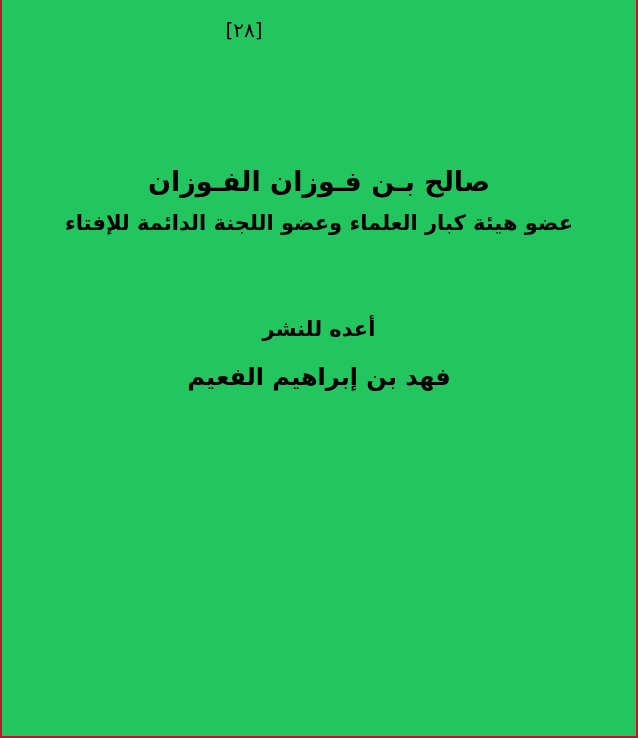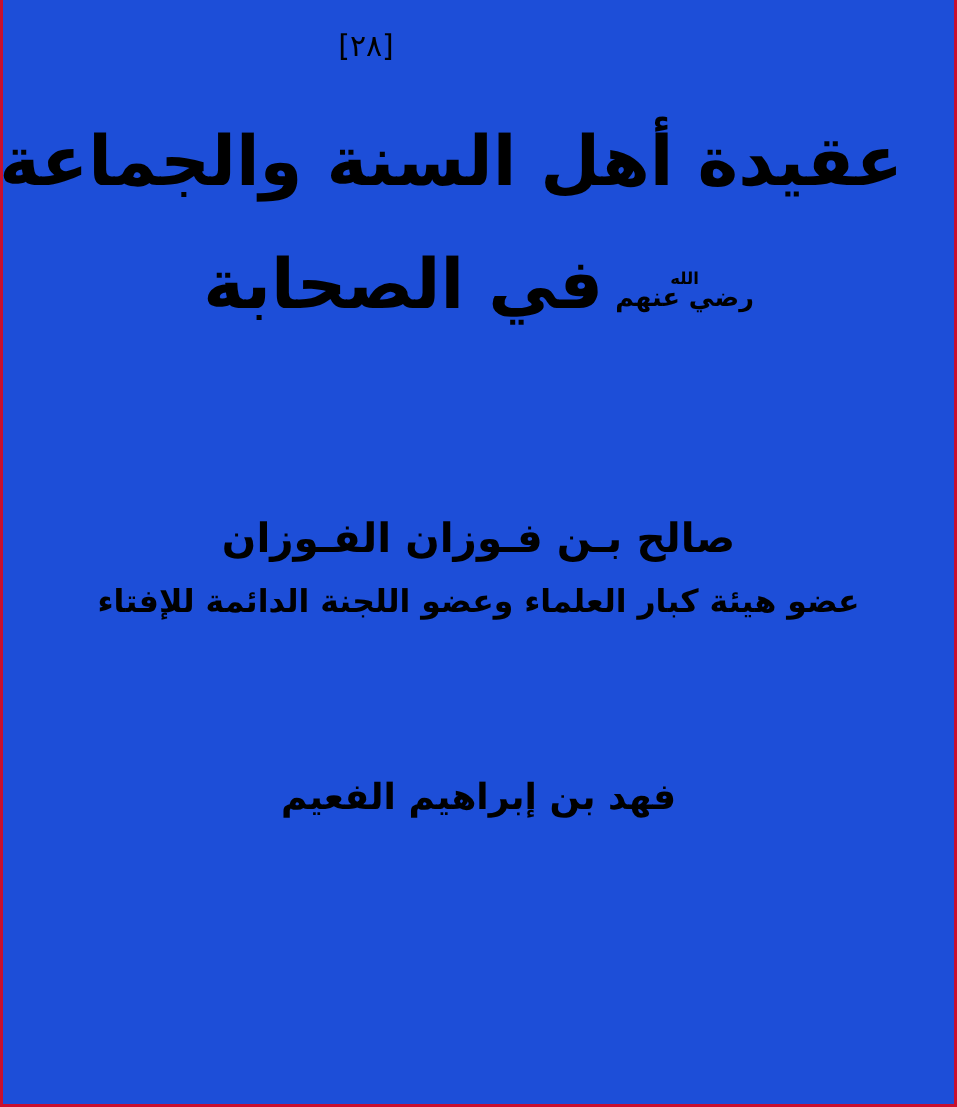--- a/index.html
+++ b/index.html
@@ -14,21 +14,21 @@
     color: #000000;
     overflow: hidden;
   }
 
   
   .page {
     position: relative;
     box-sizing: border-box;
     width: 638px;
     height: 738px;
-    background: #1d4ed8;
+    background: #22c55e;
     border-left: 2px solid #c8102e;
     border-right: 2px solid #c8102e;
     border-bottom: 2px solid #c8102e;
     border-top: 0;
     padding: 0 34px;
     display: flex;
     flex-direction: column;
     align-items: center;
   }
 
@@ -146,34 +146,24 @@
     letter-spacing: 1px;
   }
 </style>
 </head>
 <body>
 
 <div class="page">
 
   <div class="page-number">[٢٨]</div>
 
-  <div class="title-block">
-    <div class="title-line-1">عقيدة أهل السنة والجماعة</div>
-
-    <div class="title-line-2-wrap">
-      <span class="honorific">
-        <span class="h-top">الله</span>
-        <span class="h-bot">رضي عنهم</span>
-      </span>
-      <span class="title-line-2">في الصحابة</span>
-    </div>
-  </div>
 
   <div class="author-block">
     <div class="author-name">صالح بـن فـوزان الفـوزان</div>
     <div class="author-role">عضو هيئة كبار العلماء وعضو اللجنة الدائمة للإفتاء</div>
   </div>
 
   <div class="preparer-block">
+    <div class="preparer-prefix">أعده للنشر</div>
     <div class="preparer-name">فهد بن إبراهيم الفعيم</div>
   </div>
 
 </div>
 
 </body></html>

